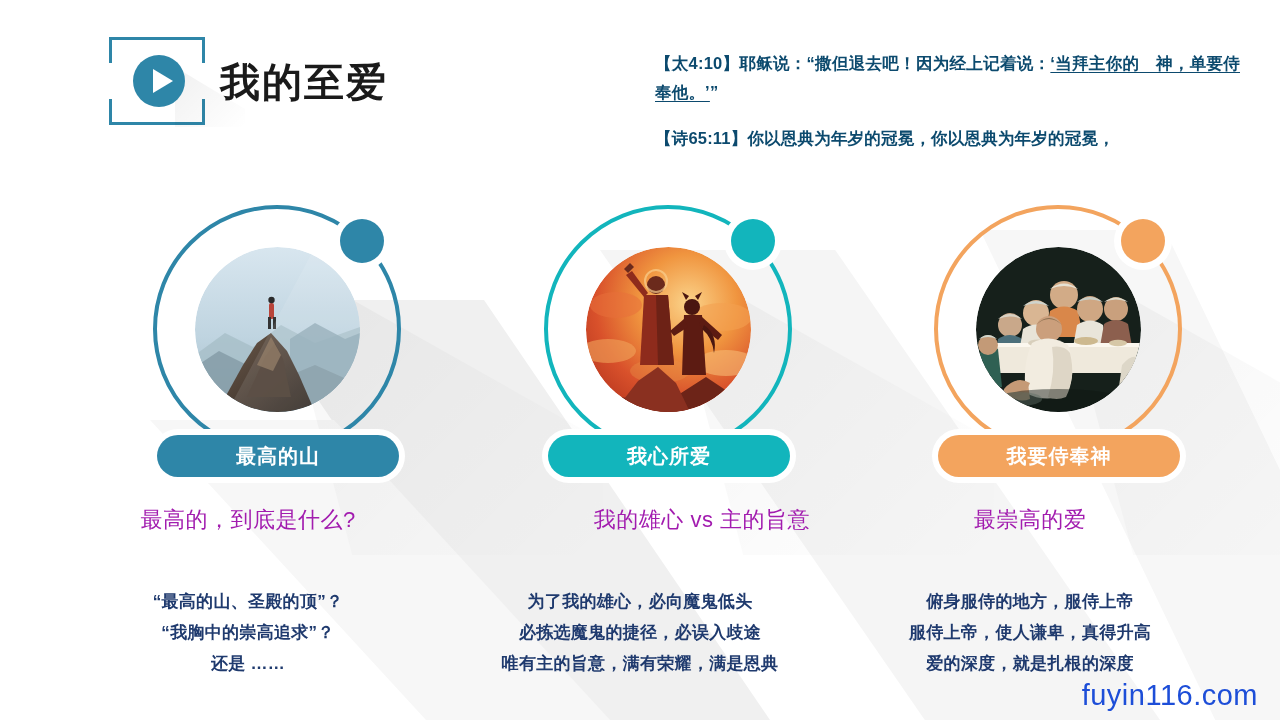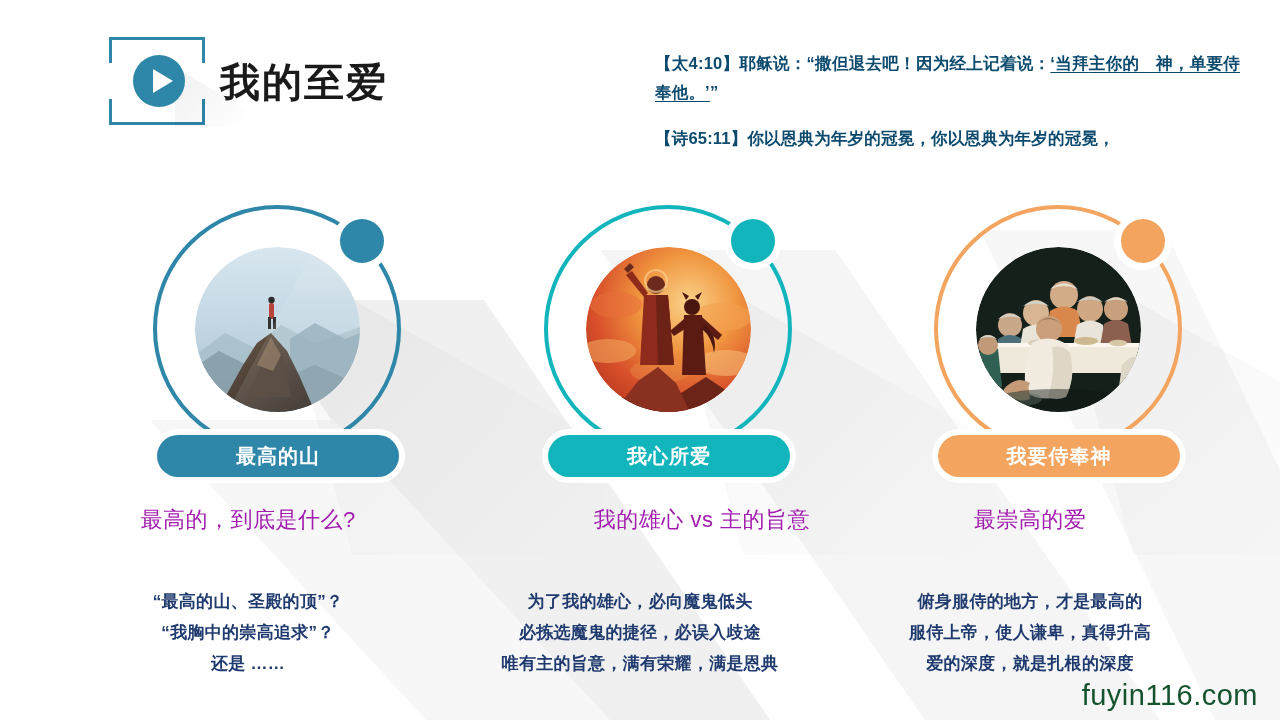--- a/index.html
+++ b/index.html
@@ -116,21 +116,21 @@
     color:#1F3A6E;font-size:17px;font-weight:bold;line-height:31px;
     letter-spacing:0.3px;white-space:nowrap;
   }
   .col-body.b1{left:78px;width:340px;}
   .col-body.b2{left:450px;width:380px;}
   .col-body.b3{left:862px;width:336px;}
 
   
   #watermark{
     position:absolute;right:22px;bottom:8px;z-index:9;
-    font-size:29px;color:#14532d;letter-spacing:0.5px;
+    font-size:29px;color:#1d4ed8;letter-spacing:0.5px;
   }
 </style>
 </head>
 <body>
 
 <div id="bg">
   <div class="band" style="left:250px;top:300px;width:520px;height:420px;clip-path:polygon(0 0,45% 0,100% 100%,55% 100%);"></div>
   <div class="band band2" style="left:600px;top:250px;width:560px;height:470px;clip-path:polygon(0 0,42% 0,100% 100%,58% 100%);"></div>
   <div class="band band3" style="left:980px;top:230px;width:420px;height:490px;clip-path:polygon(0 0,44% 0,100% 100%,56% 100%);"></div>
   <div class="band band3" style="left:150px;top:420px;width:460px;height:300px;clip-path:polygon(0 0,40% 0,100% 100%,60% 100%);"></div>
@@ -320,19 +320,19 @@
     <div>“最高的山、圣殿的顶”？</div>
     <div>“我胸中的崇高追求”？</div>
     <div>还是 ……</div>
   </div>
   <div class="col-body b2">
     <div>为了我的雄心，必向魔鬼低头</div>
     <div>必拣选魔鬼的捷径，必误入歧途</div>
     <div>唯有主的旨意，满有荣耀，满是恩典</div>
   </div>
   <div class="col-body b3">
-    <div>俯身服侍的地方，才是最高的</div>
+    <div>俯身服侍的地方，服侍上帝</div>
     <div>服侍上帝，使人谦卑，真得升高</div>
     <div>爱的深度，就是扎根的深度</div>
   </div>
 </div>
 
 <div id="watermark">fuyin116.com</div>
 
 </body></html>

